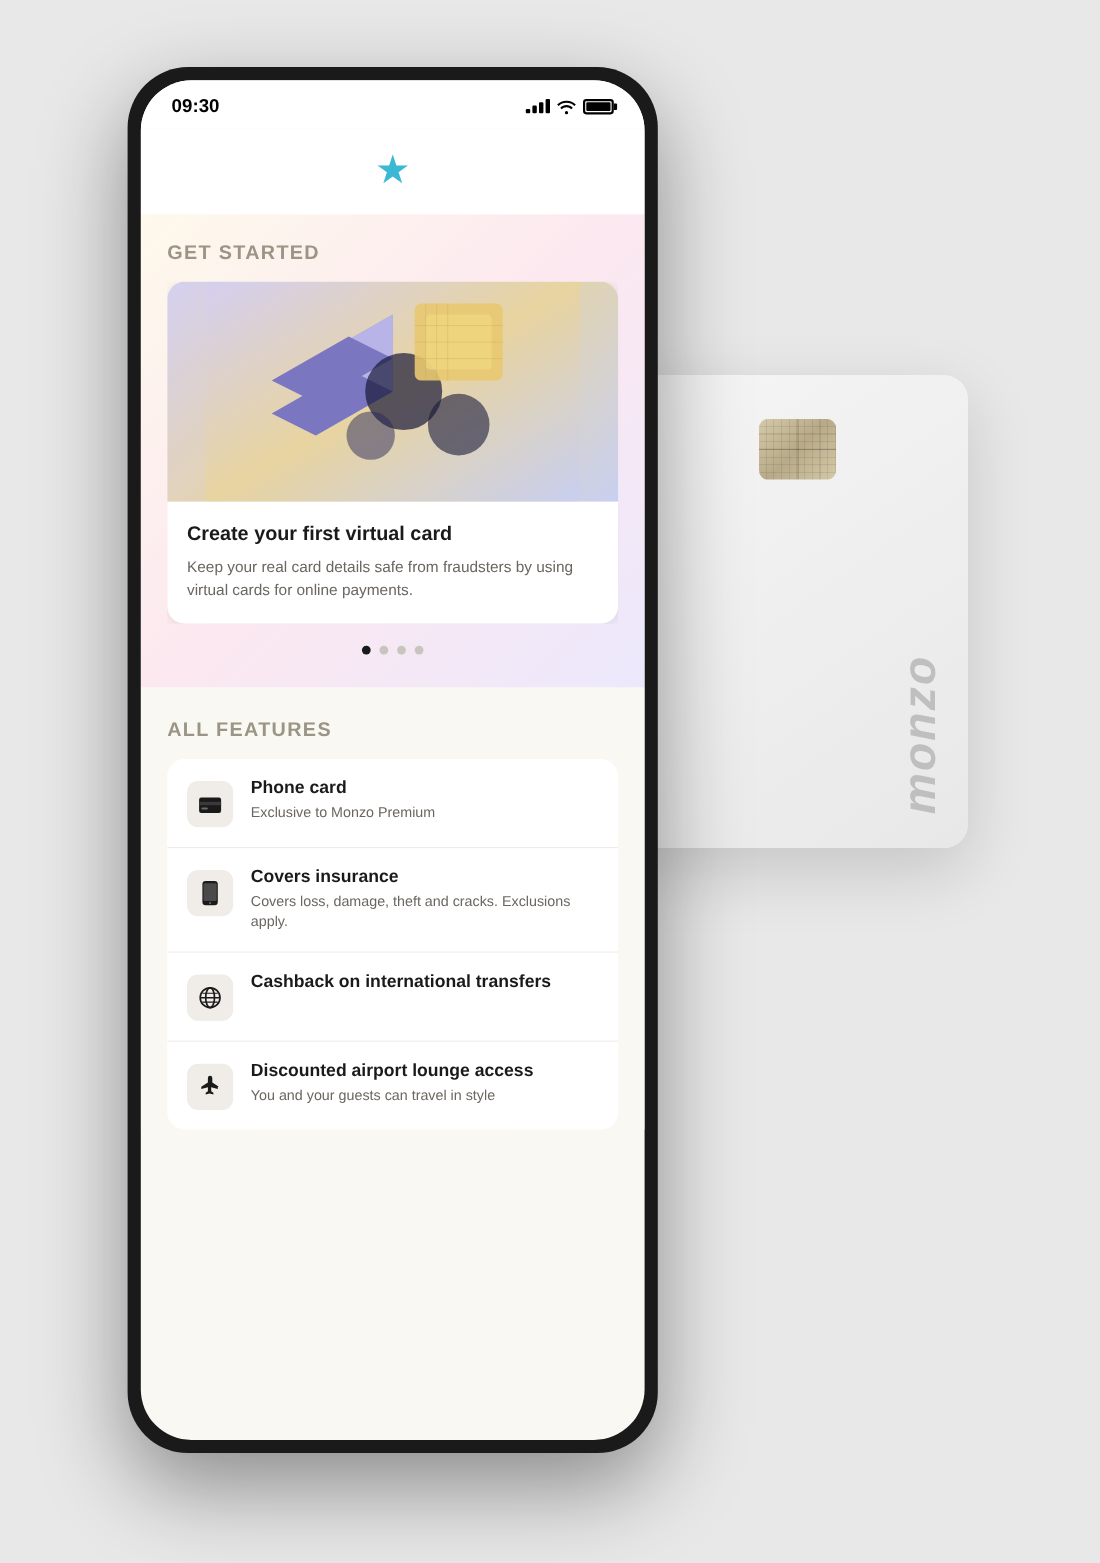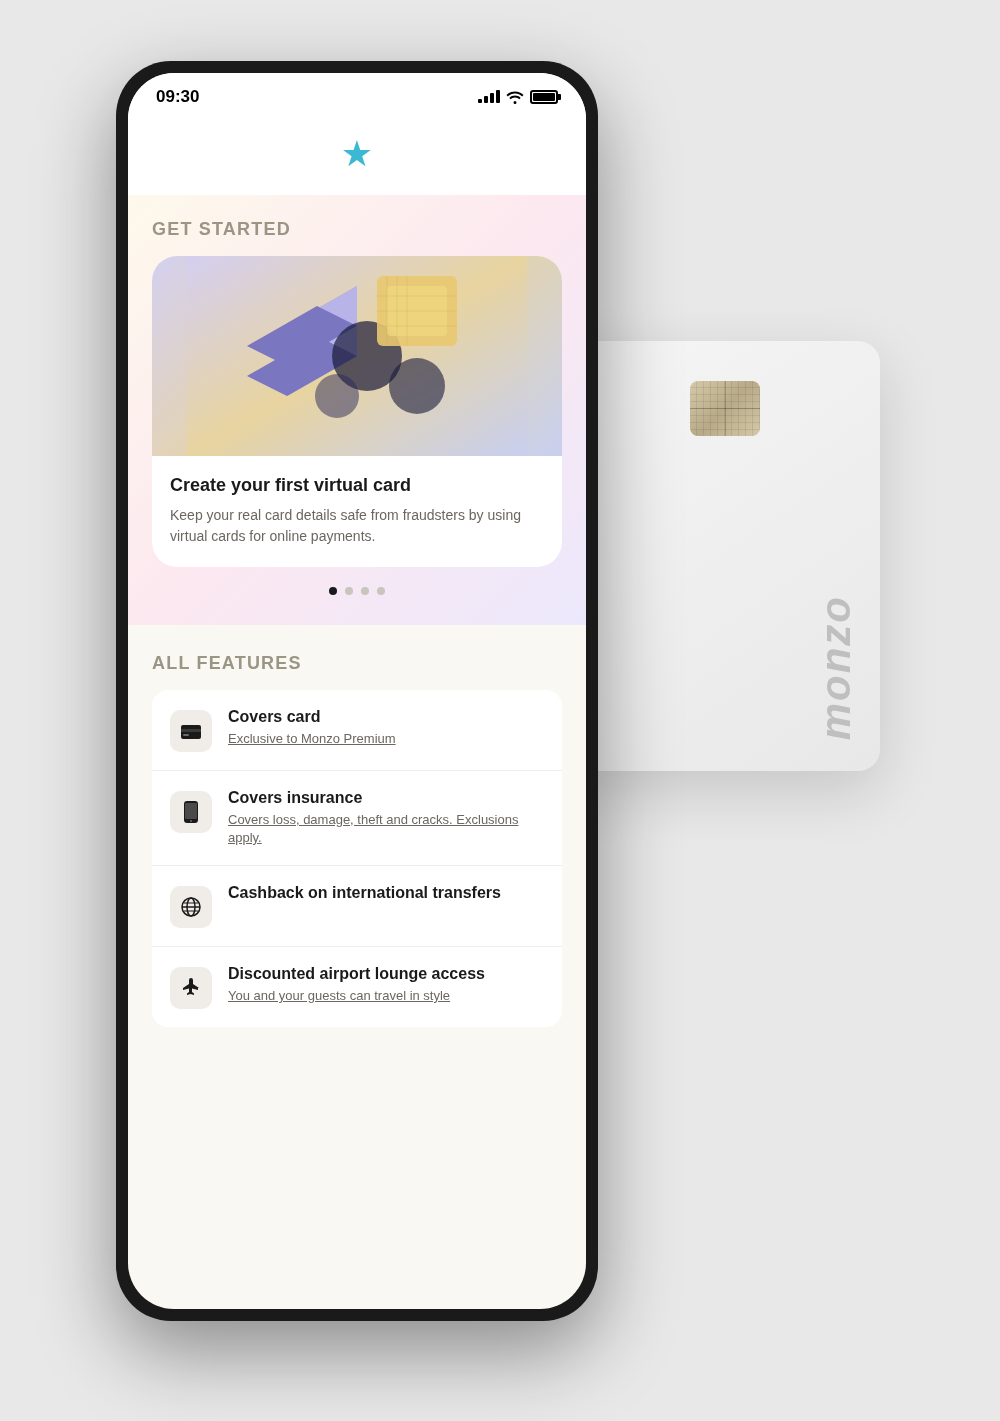--- a/index.html
+++ b/index.html
@@ -204,21 +204,20 @@
       color: #9a9585;
       letter-spacing: 1.2px;
       text-transform: uppercase;
       margin-bottom: 16px;
     }
 
     
     .card-carousel {
       display: flex;
       overflow: hidden;
-      border-radius: 25px;
     }
 
     .carousel-card {
       background: white;
       border-radius: 16px;
       overflow: hidden;
       min-width: 340px;
       box-shadow: 0 2px 12px rgba(0,0,0,0.08);
     }
 
@@ -318,21 +317,20 @@
       font-size: 16px;
       font-weight: 600;
       color: #1a1a1a;
       margin-bottom: 4px;
     }
 
     .feature-desc {
       font-size: 13px;
       color: #6b6660;
       line-height: 1.4;
-      text-decoration: underline;
     }
   </style>
 </head>
 <body>
 
 <div class="scene">
 
   <div class="credit-card">
     <div class="card-chip">
       <div class="card-chip-lines"></div>
@@ -434,21 +432,21 @@
 
           <div class="feature-item">
             <div class="feature-icon-wrap">
               <svg width="22" height="18" viewBox="0 0 22 18" fill="none">
                 <rect x="1" y="3" width="20" height="14" rx="2" fill="#1a1a1a"></rect>
                 <rect x="1" y="7" width="20" height="3" fill="#3a3a3a"></rect>
                 <rect x="3" y="12" width="6" height="2" rx="1" fill="#6a6a6a"></rect>
               </svg>
             </div>
             <div class="feature-text">
-              <div class="feature-title">Covers card</div>
+              <div class="feature-title">Phone card</div>
               <div class="feature-desc">Exclusive to Monzo Premium</div>
             </div>
           </div>
 
           <div class="feature-item">
             <div class="feature-icon-wrap">
               <svg width="16" height="24" viewBox="0 0 16 24" fill="none">
                 <rect x="1" y="1" width="14" height="22" rx="3" fill="#1a1a1a"></rect>
                 <rect x="2" y="3" width="12" height="16" rx="1" fill="#4a4a4a"></rect>
                 <circle cx="8" cy="21" r="1" fill="#6a6a6a"></circle>

